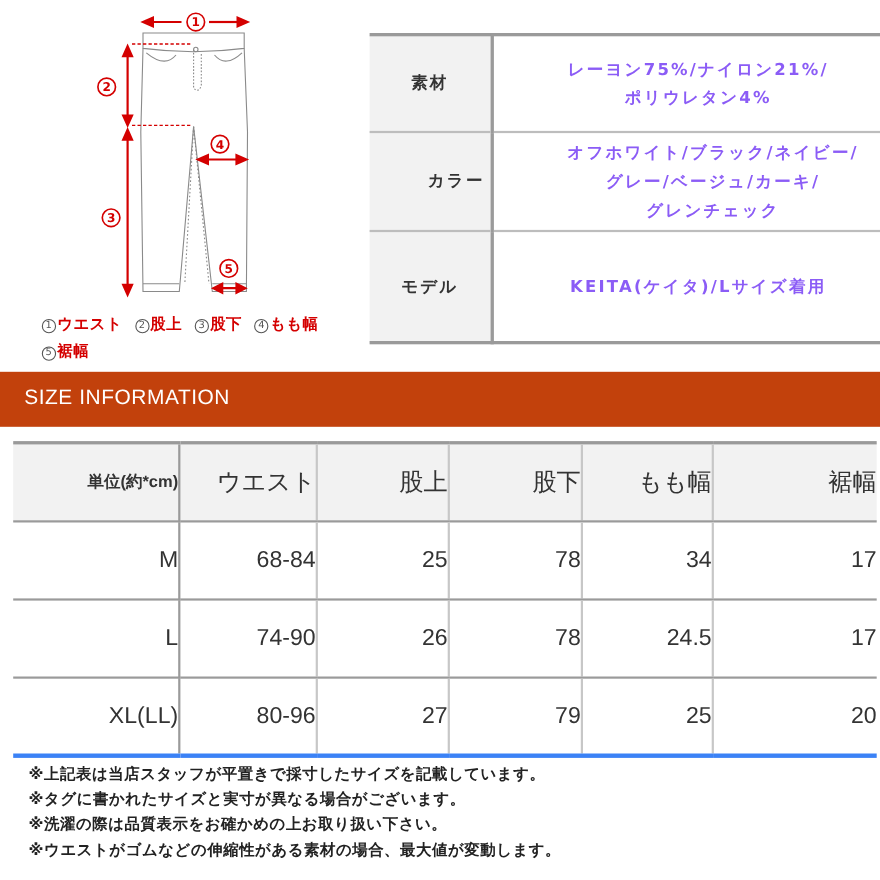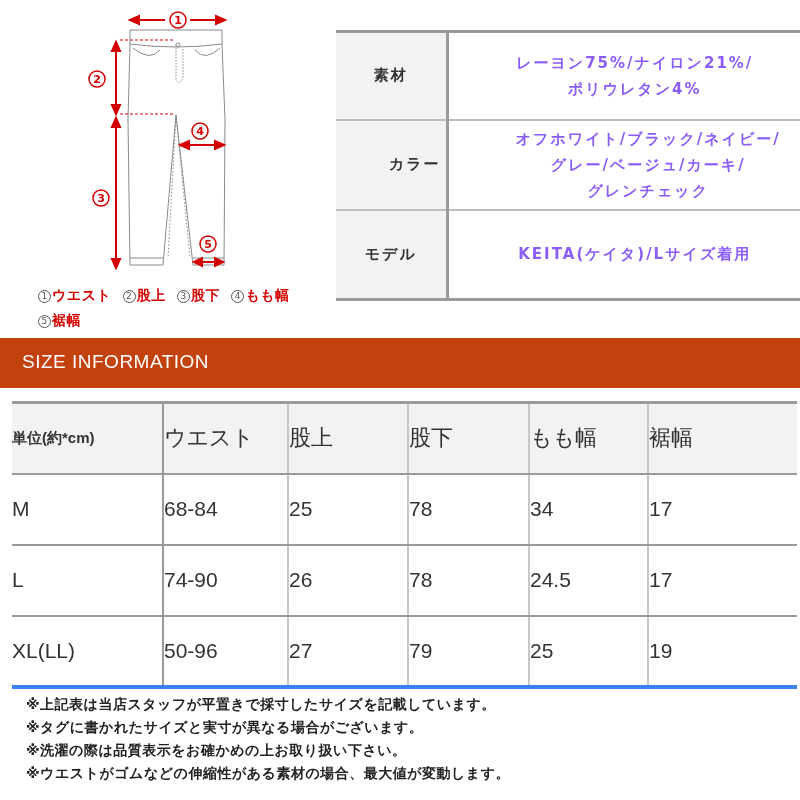--- a/index.html
+++ b/index.html
@@ -15,29 +15,29 @@
 
   
   .spec { position: absolute; left: 336px; top: 30px; width: 464px; border-collapse: collapse; }
   .spec td { border-top: 2px solid #bdbdbd; border-bottom: 2px solid #bdbdbd; font-size: 15px; font-weight: bold; letter-spacing: 2px; }
   .spec tr:first-child td { border-top: 3px solid #9a9a9a; }
   .spec tr:last-child td { border-bottom: 3px solid #9a9a9a; }
   .spec td.label { width: 111px; background: #f2f2f2; text-align: center; border-right: 3px solid #9a9a9a; color: #333; }
   .spec td.value { padding-left: 21px; line-height: 26px; color: #8b5cf6; text-align: center; }
   .spec tr.r1 td { height: 88px; }
   .spec tr.r2 td { height: 90px; padding-left: 48px; }
-  .spec tr.r3 td { height: 90px; }
+  .spec tr.r3 td { height: 102px; }
 
   
   .section-bar { position: absolute; left: 0; top: 338px; width: 800px; height: 50px; background: #c2410c; }
   .section-bar span { position: absolute; left: 22px; top: 13px; color: #ffffff; font-family: "Liberation Sans", sans-serif; font-size: 19px; letter-spacing: 0.5px; }
 
   
   .size { position: absolute; left: 12px; top: 401px; width: 785px; border-collapse: collapse; table-layout: fixed; }
-  .size th, .size td { text-align: left; font-family: "Liberation Sans", sans-serif; color: #333; border-left: 2px solid #c7c7c7; }
+  .size th, .size td { text-align: right; font-family: "Liberation Sans", sans-serif; color: #333; border-left: 2px solid #c7c7c7; }
   .size th:first-child, .size td:first-child { border-left: none; border-right: 2px solid #9a9a9a; }
   .size th:nth-child(2), .size td:nth-child(2) { border-left: none; }
   .size thead th { background: #f2f2f2; height: 71px; font-size: 22px; font-weight: normal; border-top: 3px solid #9a9a9a; border-bottom: 2px solid #9a9a9a; }
   .size thead th.unit { font-size: 15px; font-weight: bold; }
   .size tbody td { height: 71px; font-size: 21px; border-bottom: 2px solid #9a9a9a; }
   .size tbody tr:last-child td { border-bottom: 4px solid #3b82f6; }
 
   
   .notes { position: absolute; left: 26px; top: 693px; font-size: 14px; font-weight: bold; line-height: 23px; color: #222; letter-spacing: 0.5px; }
 </style>
@@ -173,25 +173,25 @@
     <tr>
       <td>L</td>
       <td>74-90</td>
       <td>26</td>
       <td>78</td>
       <td>24.5</td>
       <td>17</td>
     </tr>
     <tr>
       <td>XL(LL)</td>
-      <td>50-96</td>
+      <td>80-96</td>
       <td>27</td>
       <td>79</td>
       <td>25</td>
-      <td>19</td>
+      <td>20</td>
     </tr>
   </tbody>
 </table>
 
 <div class="notes">
   <div>※上記表は当店スタッフが平置きで採寸したサイズを記載しています。</div>
   <div>※タグに書かれたサイズと実寸が異なる場合がございます。</div>
   <div>※洗濯の際は品質表示をお確かめの上お取り扱い下さい。</div>
   <div>※ウエストがゴムなどの伸縮性がある素材の場合、最大値が変動します。</div>
 </div>

